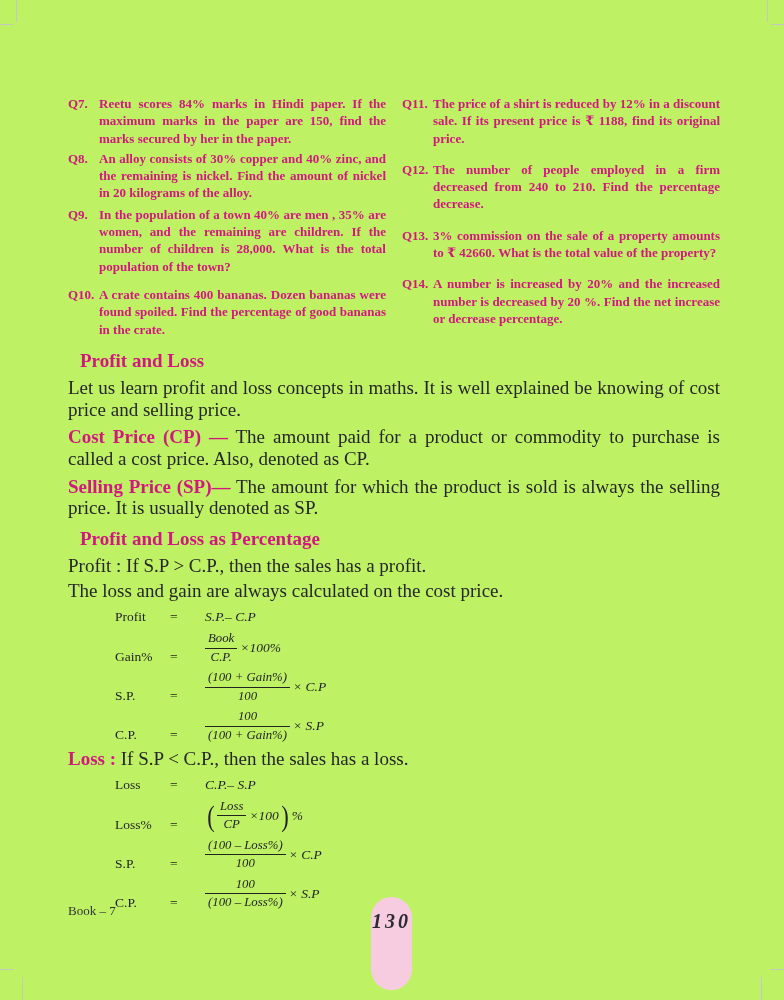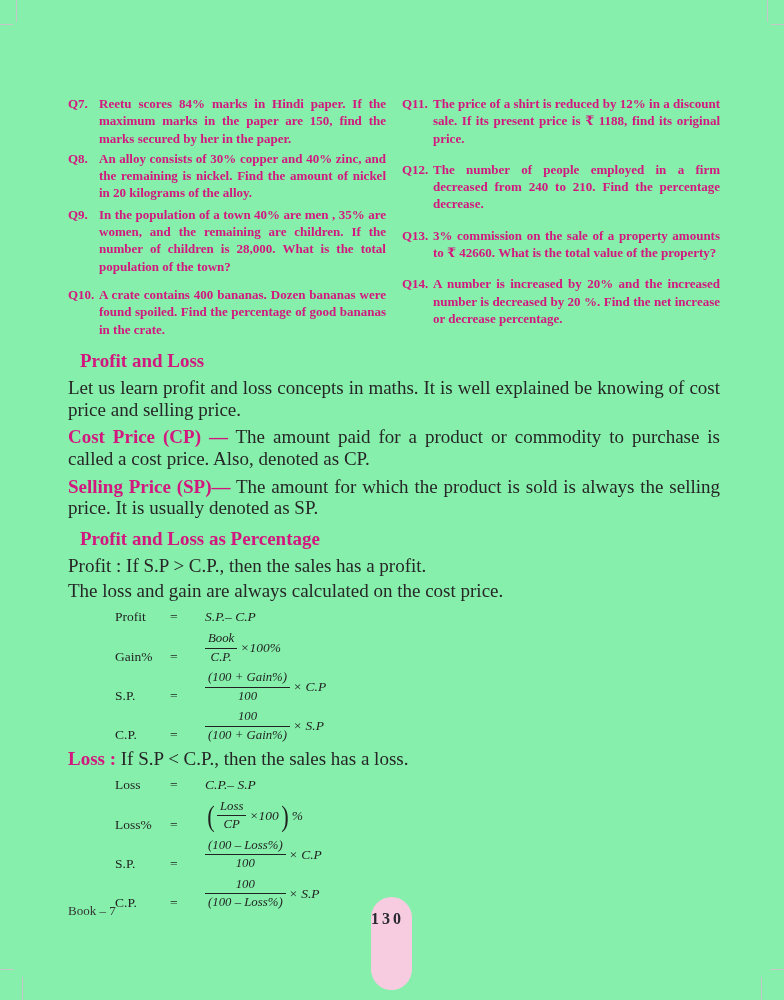--- a/index.html
+++ b/index.html
@@ -1,20 +1,20 @@
 <!DOCTYPE html>
 <html><head>
 <meta charset="utf-8">
 <style>
   html,body { margin:0; padding:0; }
   body {
     width:784px; height:1000px; background:#ffffff; overflow:hidden; position:relative;
     font-family:"Liberation Serif","DejaVu Serif",serif;
   }
-  .page { position:absolute; inset:0; background:#86efac; }
+  .page { position:absolute; inset:0; background:#bef264; }
 
   
   .mark { position:absolute; background:#c6c6c6; }
   .m-tl-v { left:16px; top:0; width:1px; height:22px; }
   .m-tl-h { left:0; top:24px; width:13px; height:1px; }
   .m-tr-v { right:16px; top:0; width:1px; height:22px; }
   .m-tr-h { right:0; top:24px; width:13px; height:1px; }
   .m-bl-h { left:0; top:969px; width:14px; height:1px; }
   .m-bl-v { left:22px; top:977px; width:1px; height:23px; }
   .m-br-h { right:0; top:969px; width:14px; height:1px; }
@@ -61,22 +61,22 @@
   }
   .pct { margin-left:1px; }
 
   
   .footer-left { position:absolute; left:68px; top:903px; font-size:13px; color:#333; }
   .pill {
     position:absolute; left:371px; top:897px; width:41px; height:93px;
     background:#f8cce0; border-radius:21px;
   }
   .pill-num {
-    margin-top:13px; font-size:16px; font-weight:bold;
-    letter-spacing:3px; color:#2a2a33;
+    text-align:center; margin-top:13px; font-size:20px; font-weight:bold;
+    letter-spacing:3px; color:#2a2a33;font-style:italic;
   }
 </style>
 </head>
 <body>
 
 <div class="page">
 
   <div class="mark m-tl-v"></div>
   <div class="mark m-tl-h"></div>
   <div class="mark m-tr-v"></div>

